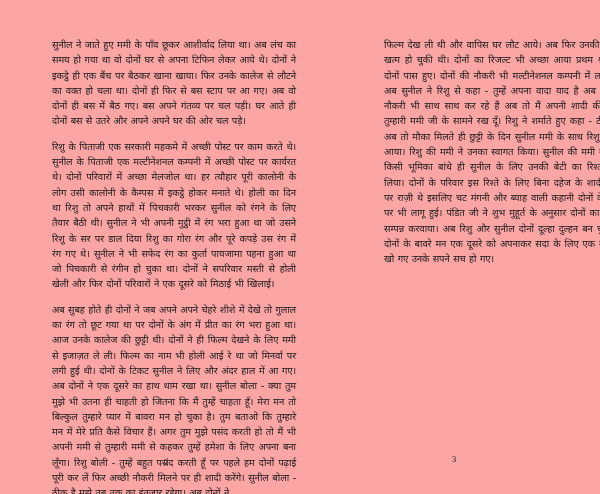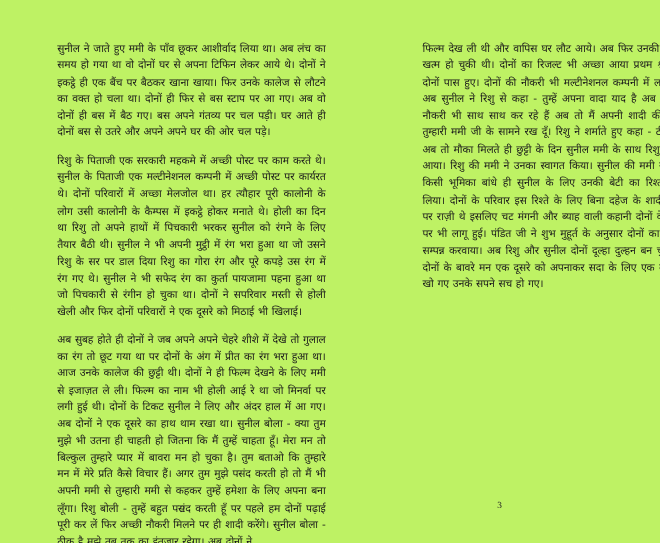--- a/index.html
+++ b/index.html
@@ -1,20 +1,20 @@
 <!DOCTYPE html>
 <html><head>
   <meta charset="utf-8">
   <style>
     html, body { margin: 0; padding: 0; }
     body {
       width: 600px; height: 494px; background: #ffffff; position: relative; overflow: hidden;
       font-family: "DejaVu Sans", sans-serif; color: #1a1a1a;
     }
-    .page { position: absolute; top: 0; height: 494px; background: #bef264; }
+    .page { position: absolute; top: 0; height: 494px; background: #fca5a5; }
     .page-left { left: 0; width: 300px; }
     .page-right { left: 300px; width: 300px; }
     .textblock { position: absolute; }
     .page-left .textblock { left: 52px; top: 37px; width: 244px; }
     .page-right .textblock { left: 340px; top: 37px; width: 240px; margin-left: 44px; }
     .page-right .textblock { left: 40px; }
     p.para {
       margin: 0 0 10px 0; font-size: 9.6px; line-height: 15.3px; text-align: justify;
       text-align-last: left; letter-spacing: -0.1px; word-spacing: 0.5px;
     }

